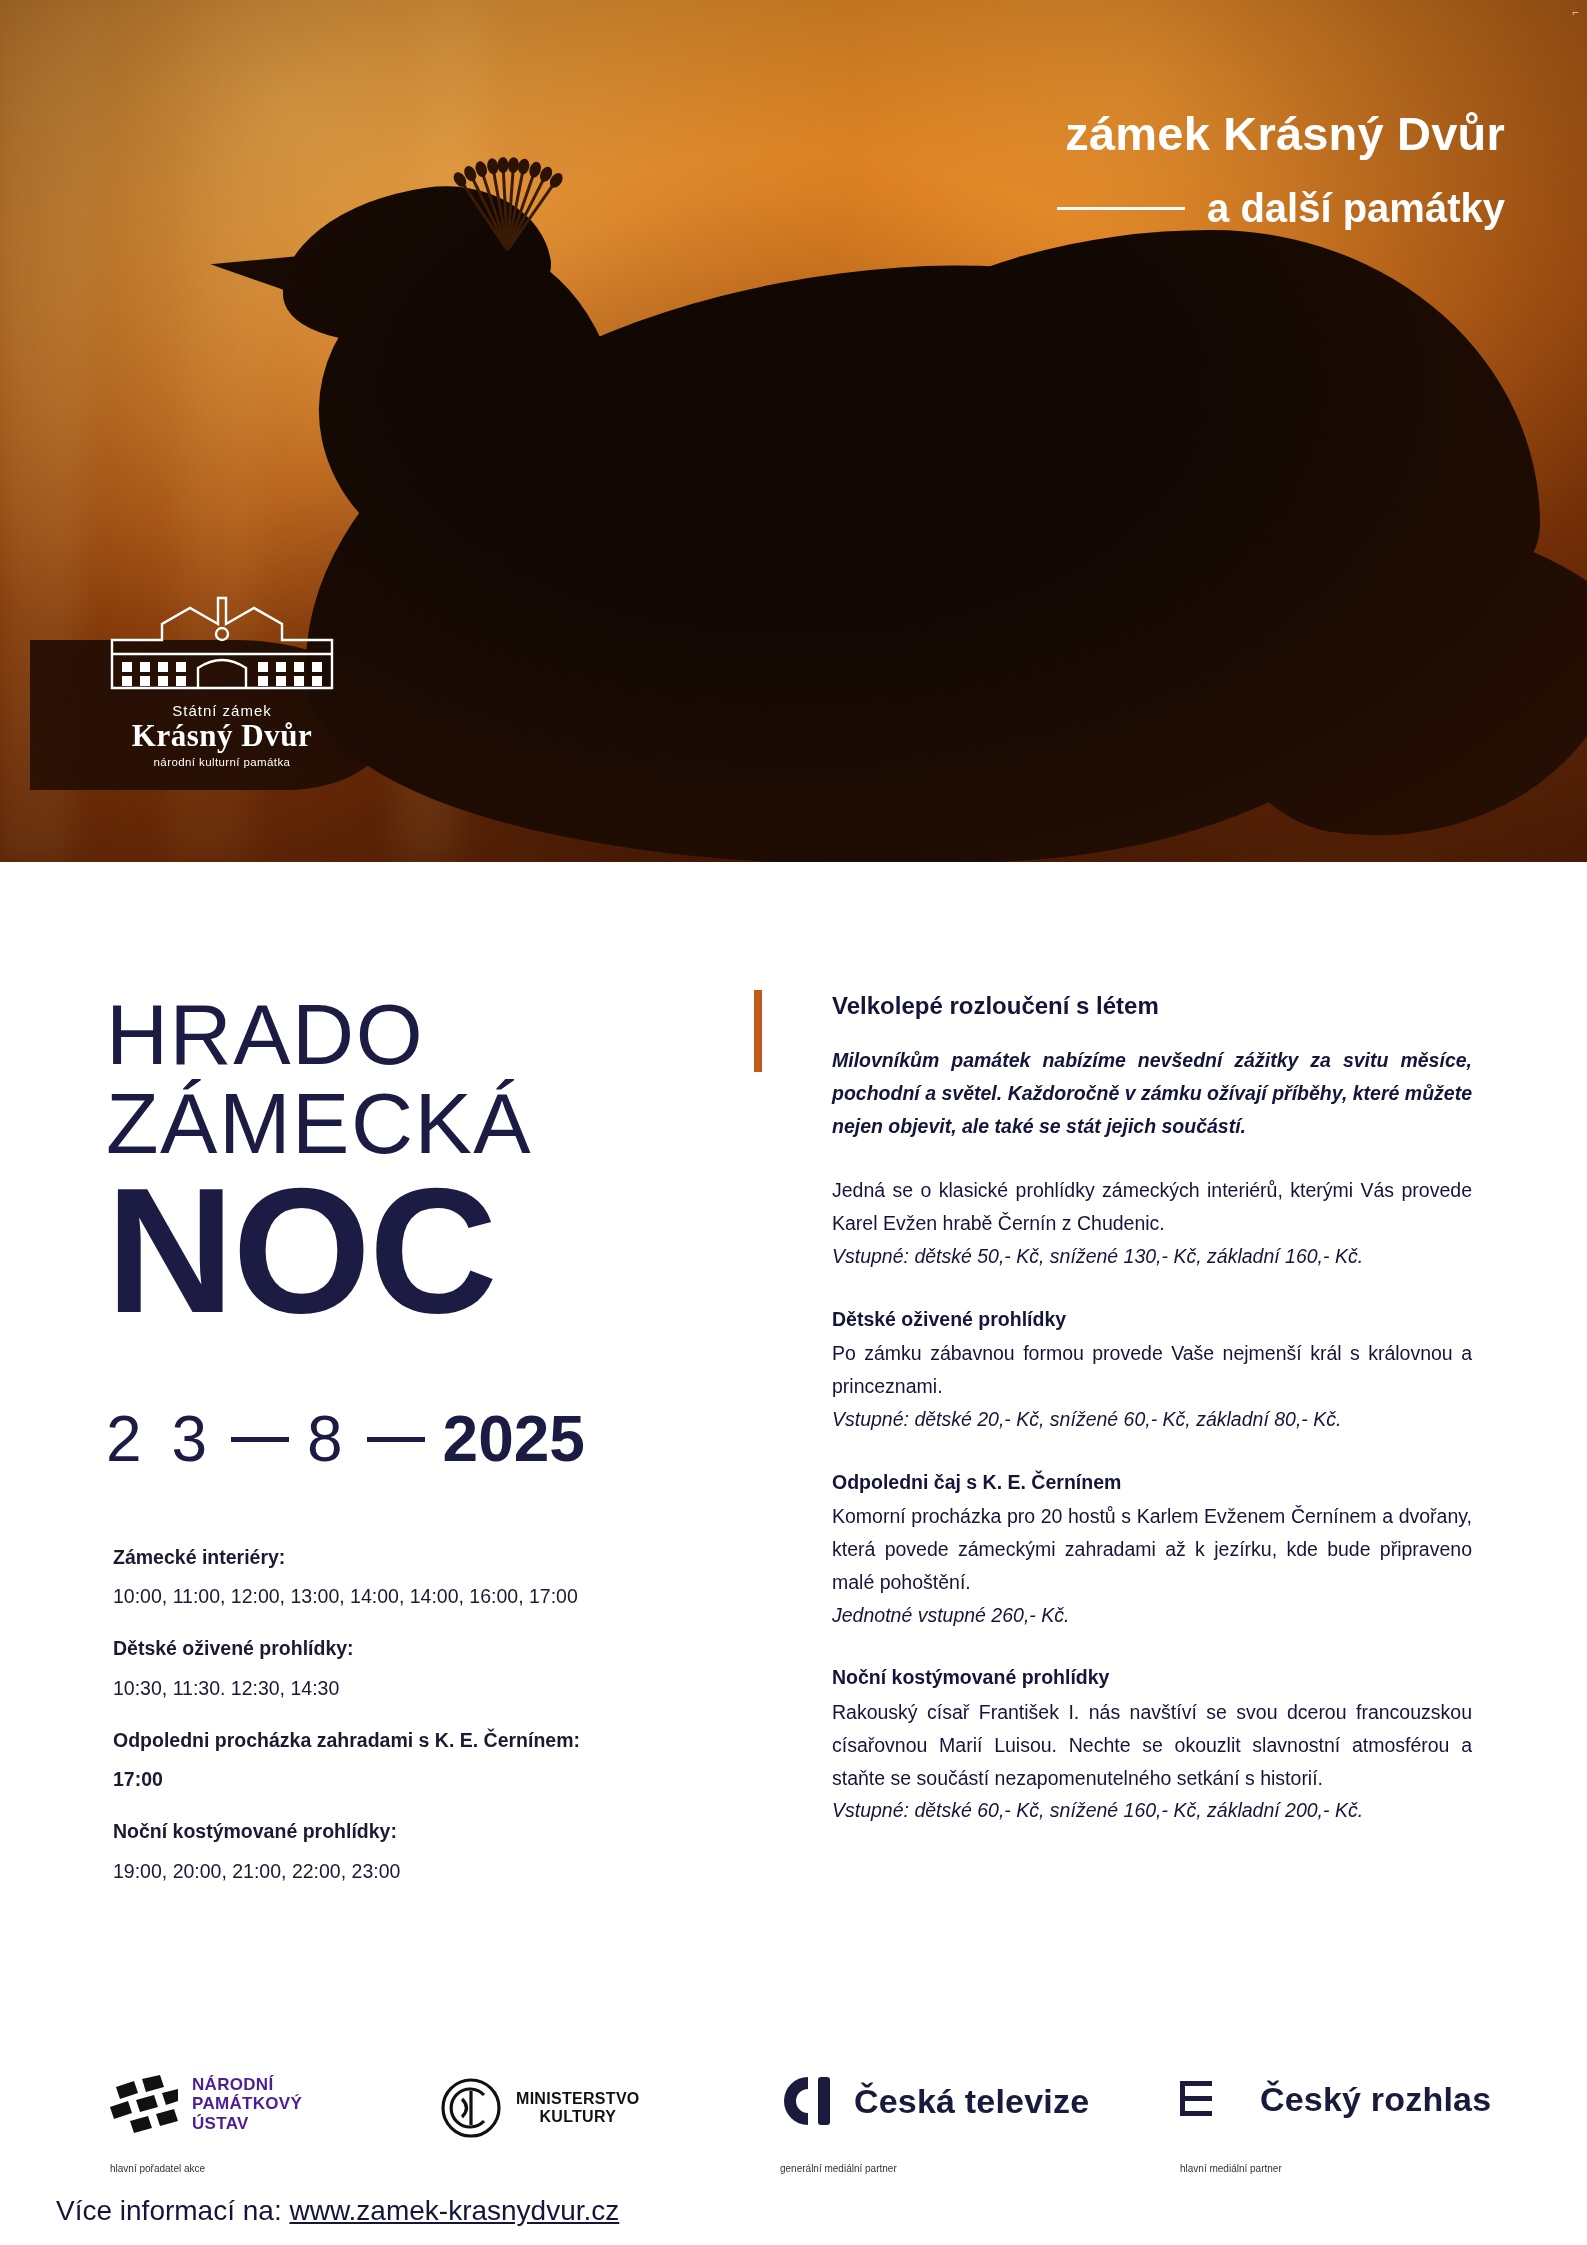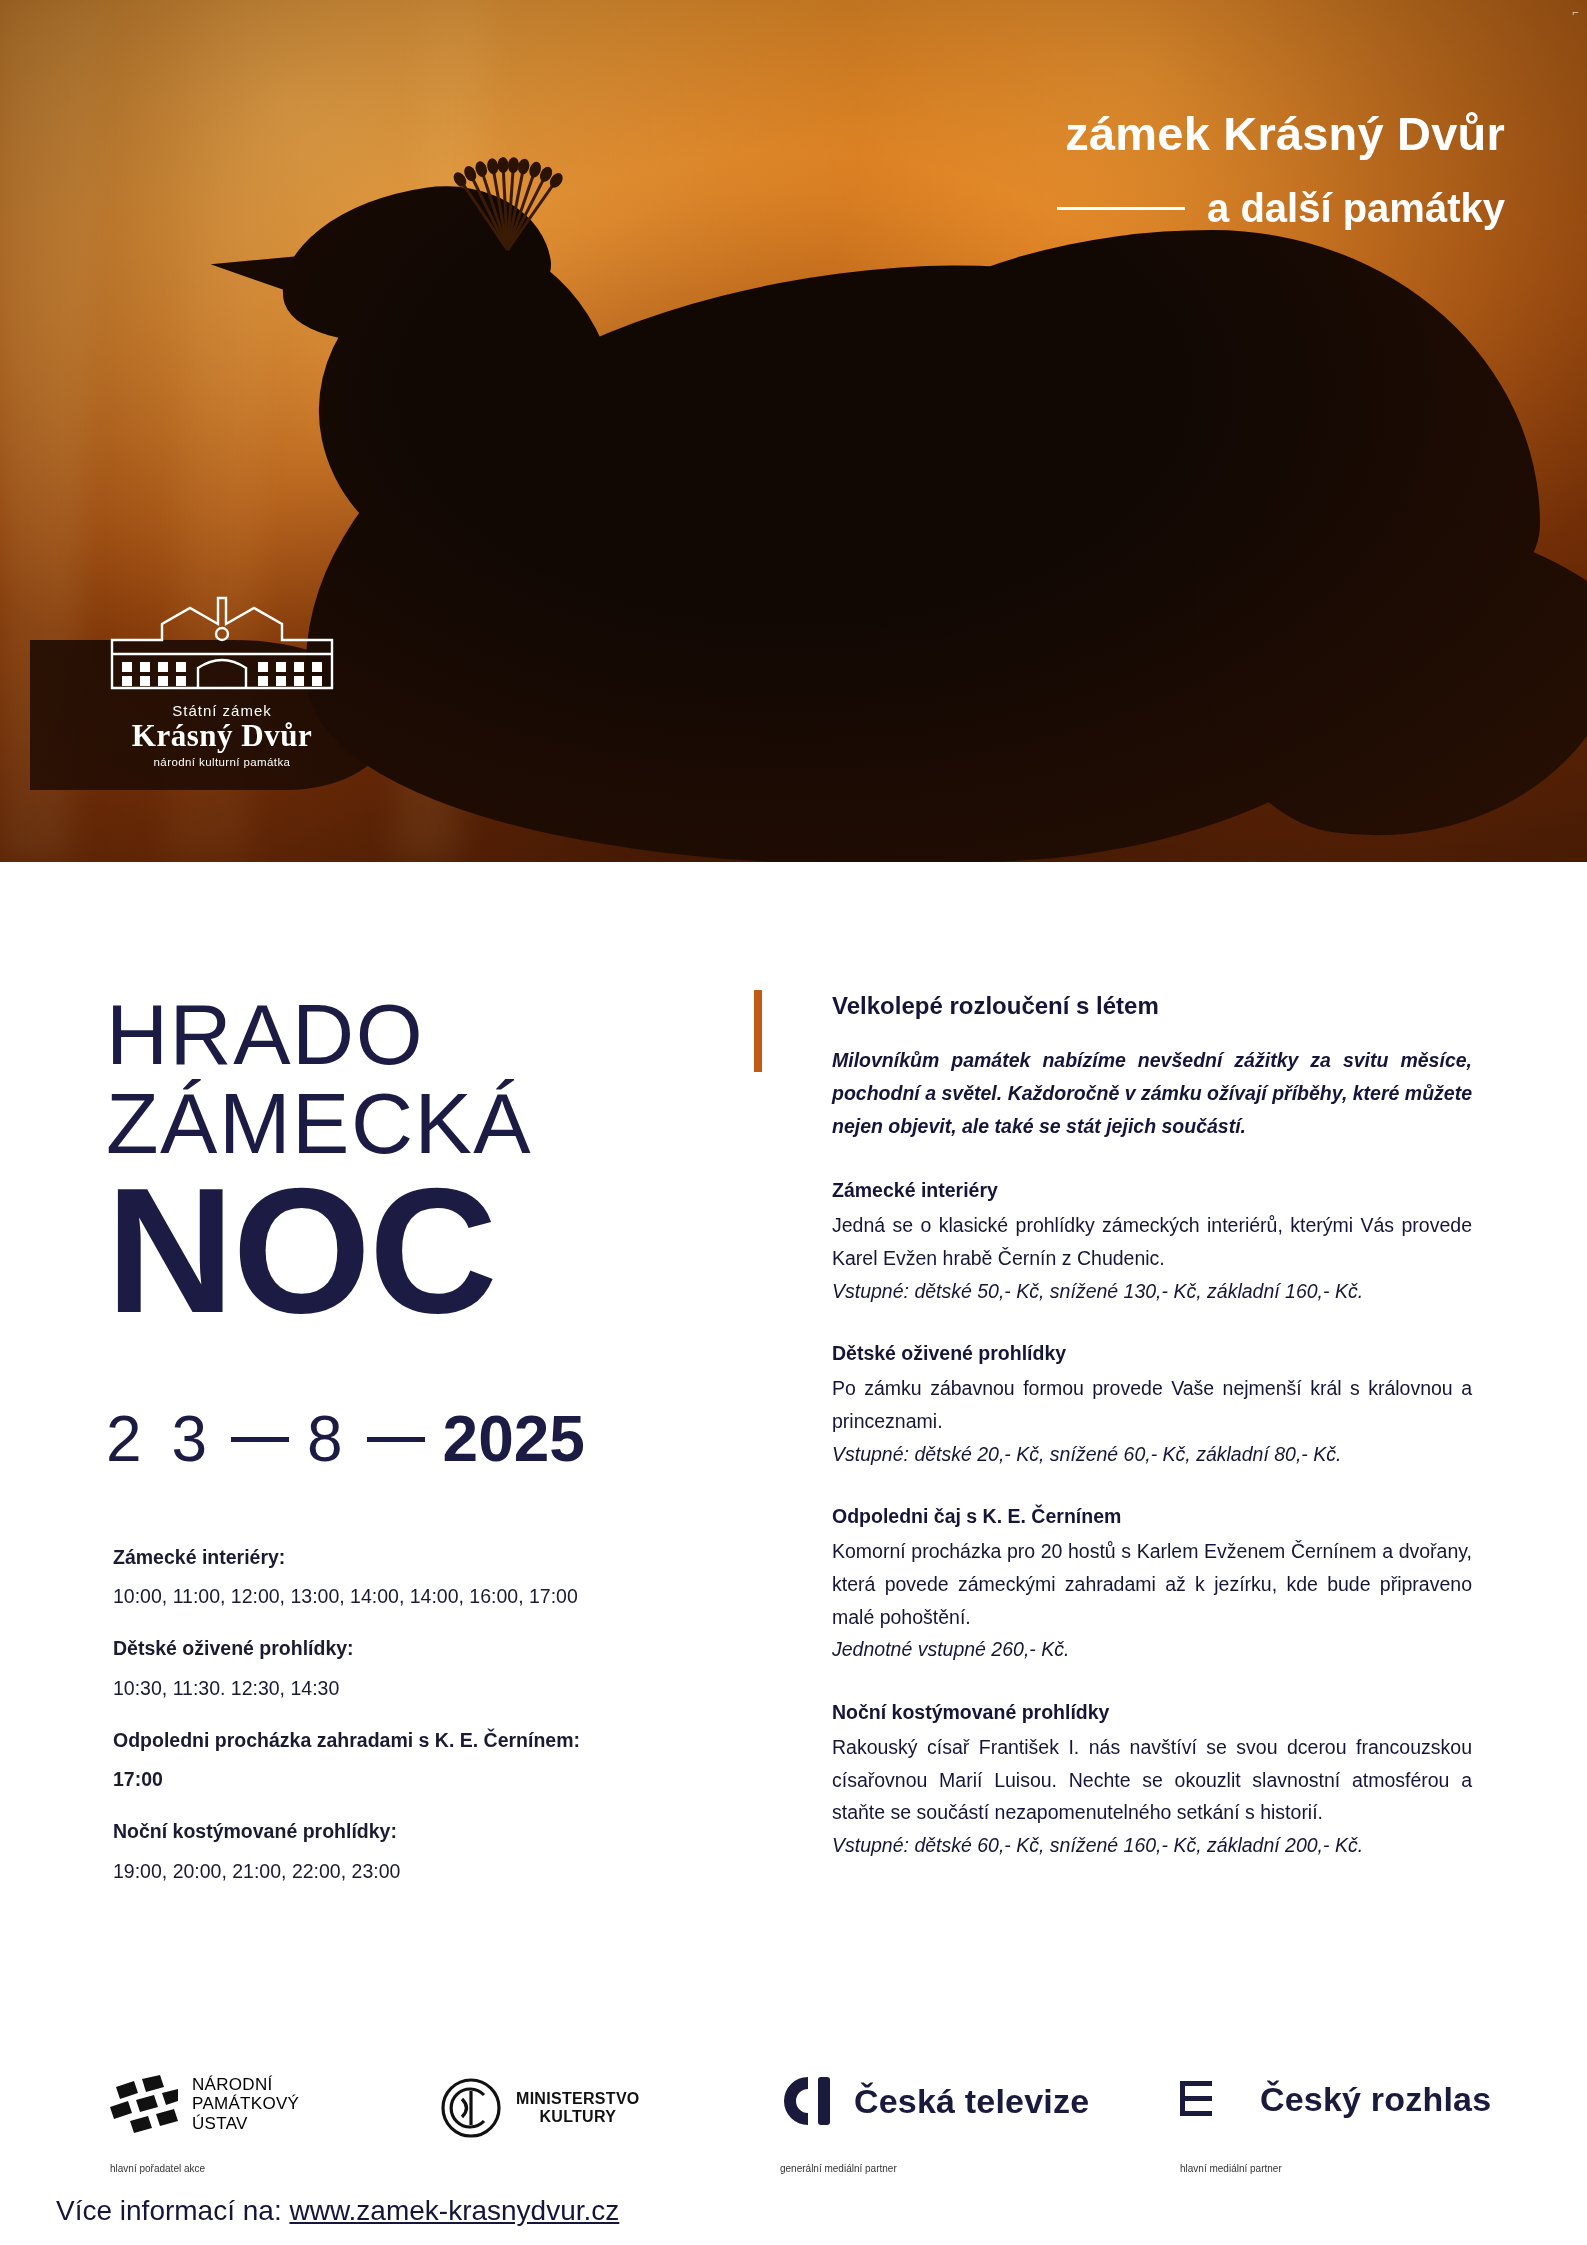--- a/index.html
+++ b/index.html
@@ -356,24 +356,24 @@
   }
   .logo-caption {
     position: absolute;
     font-size: 10px;
     color: #333;
     white-space: nowrap;
   }
   .npu { left: 108px; top: 28px; }
   .npu .txt {
     font-size: 17px;
-    font-weight: normal;
+    font-weight: bold;
     line-height: 1.12;
     letter-spacing: .3px;
-    color: #000000;
+    color: #4c1d95;
   }
   .mk { left: 440px; top: 32px; }
   .mk .txt {
     font-size: 16px;
     font-weight: bold;
     line-height: 1.15;
     letter-spacing: .3px;
     color: #111;
     text-align: center;
   }
@@ -522,21 +522,20 @@
   </div>
 
   <div class="right-col">
     <div class="accent-bar"></div>
     <div class="r-title">Velkolepé rozloučení s létem</div>
 
     <div class="r-body">
       <div class="lead">Milovníkům památek nabízíme nevšední zážitky za svitu měsíce, pochodní a světel. Každoročně v zámku ožívají příběhy, které můžete nejen objevit, ale také se stát jejich součástí.</div>
 
       <div class="sec">
-        <h4>Zámecké interiéry</h4>
         <p>Jedná se o klasické prohlídky zámeckých interiérů, kterými Vás provede Karel Evžen hrabě Černín z Chudenic.</p>
         <p class="price">Vstupné: dětské 50,- Kč, snížené 130,- Kč, základní 160,- Kč.</p>
       </div>
 
       <div class="sec">
         <h4>Dětské oživené prohlídky</h4>
         <p>Po zámku zábavnou formou provede Vaše nejmenší král s královnou a princeznami.</p>
         <p class="price">Vstupné: dětské 20,- Kč, snížené 60,- Kč, základní 80,- Kč.</p>
       </div>
 

